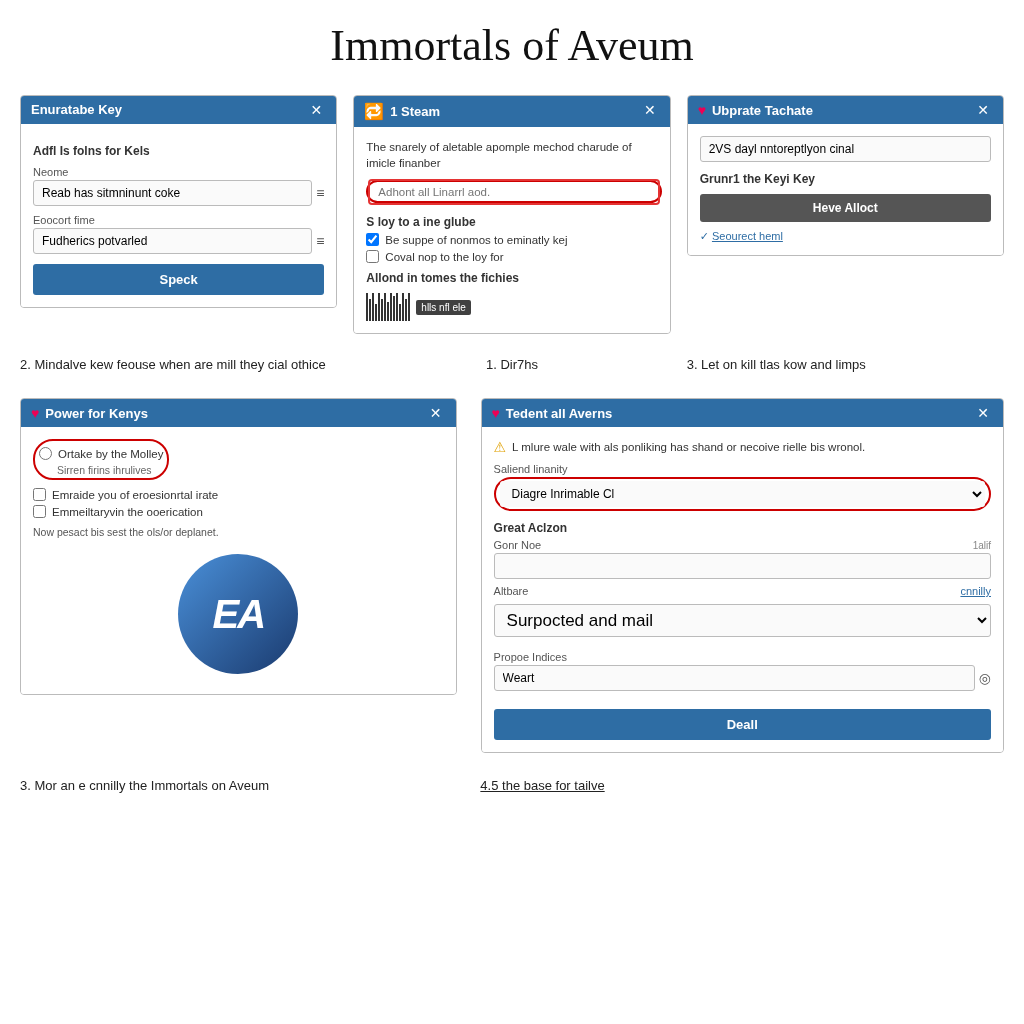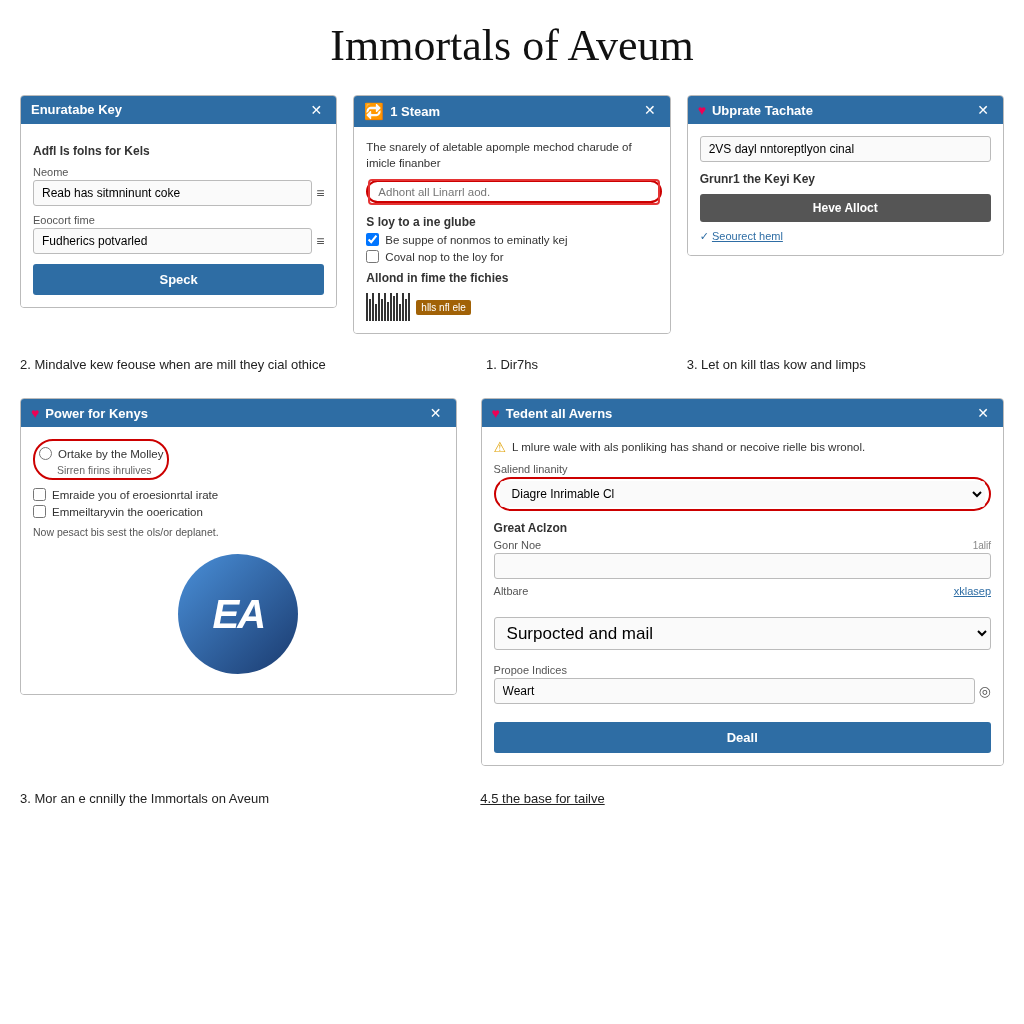--- a/index.html
+++ b/index.html
@@ -172,21 +172,21 @@
       align-items: flex-end;
     }
 
     .barcode span {
       display: inline-block;
       background: #333;
       width: 2px;
     }
 
     .barcode-label {
-      background: #a16207;
+      background: #404040;
       color: #fff;
       font-size: 10px;
       padding: 2px 5px;
       border-radius: 2px;
     }
 
     .caption-text {
       font-size: 13px;
       color: #222;
       line-height: 1.4;
@@ -350,21 +350,21 @@
         </span>
         <div class="section-label" style="margin-top:10px;">S loy to a ine glube</div>
         <div class="checkbox-row">
           <input type="checkbox" checked="" style="">
           <span>Be suppe of nonmos to eminatly kej</span>
         </div>
         <div class="checkbox-row">
           <input type="checkbox" style="">
           <span>Coval nop to the loy for</span>
         </div>
-        <div class="section-label">Allond in fime the fichies</div>
+        <div class="section-label">Allond in tomes the fichies</div>
         <div class="barcode-area">
           <div class="barcode">
             <span style="height:100%;"></span>
               <span style="height:80%;"></span>
               <span style="height:100%;"></span>
             <span style="height:60%;"></span>
               <span style="height:100%;"></span>
               <span style="height:80%;"></span>
             <span style="height:100%;"></span>
               <span style="height:70%;"></span>
@@ -466,23 +466,23 @@
           <select style="width:100%;padding:5px 8px;border:none;border-radius:3px;font-size:12px;background:#fafafa;">
             <option>Diagre Inrimable Cl</option>
           </select>
         </div>
         <div class="section-label" style="margin-top:10px;font-weight:700;">Great Aclzon</div>
         <div style="display:flex;justify-content:space-between;align-items:center;margin-bottom:2px;">
           <label style="margin:0;font-size:11px;color:#555;">Gonr Noe</label>
           <span style="font-size:10px;color:#888;">1alif</span>
         </div>
         <input type="text" style="width: 100%; margin-bottom: 6px;">
-        <div style="display:flex;justify-content:space-between;align-items:center;margin-bottom:20px;gap:48px;">
+        <div style="display:flex;justify-content:space-between;align-items:center;margin-bottom:7px;gap:48px;">
           <label style="margin:0;font-size:11px;color:#555;">Altbare</label>
-          <span class="link-text">xklasep</span>
+          <span class="link-text">cnnilly</span>
         </div>
         <select style="width:100%;padding:5px 8px;border:1px solid #bbb;border-radius:3px;font-size:17px;margin-bottom:6px;">
           <option>Surpocted and mail</option>
         </select>
         <label>Propoe Indices</label>
         <div style="display:flex;align-items:center;gap:4px;margin-bottom:8px;">
           <input type="text" style="flex: 1 1 0%;" value="Weart">
           <span style="font-size:14px;color:#555;">◎</span>
         </div>
         <button class="btn-primary">Deall</button>

